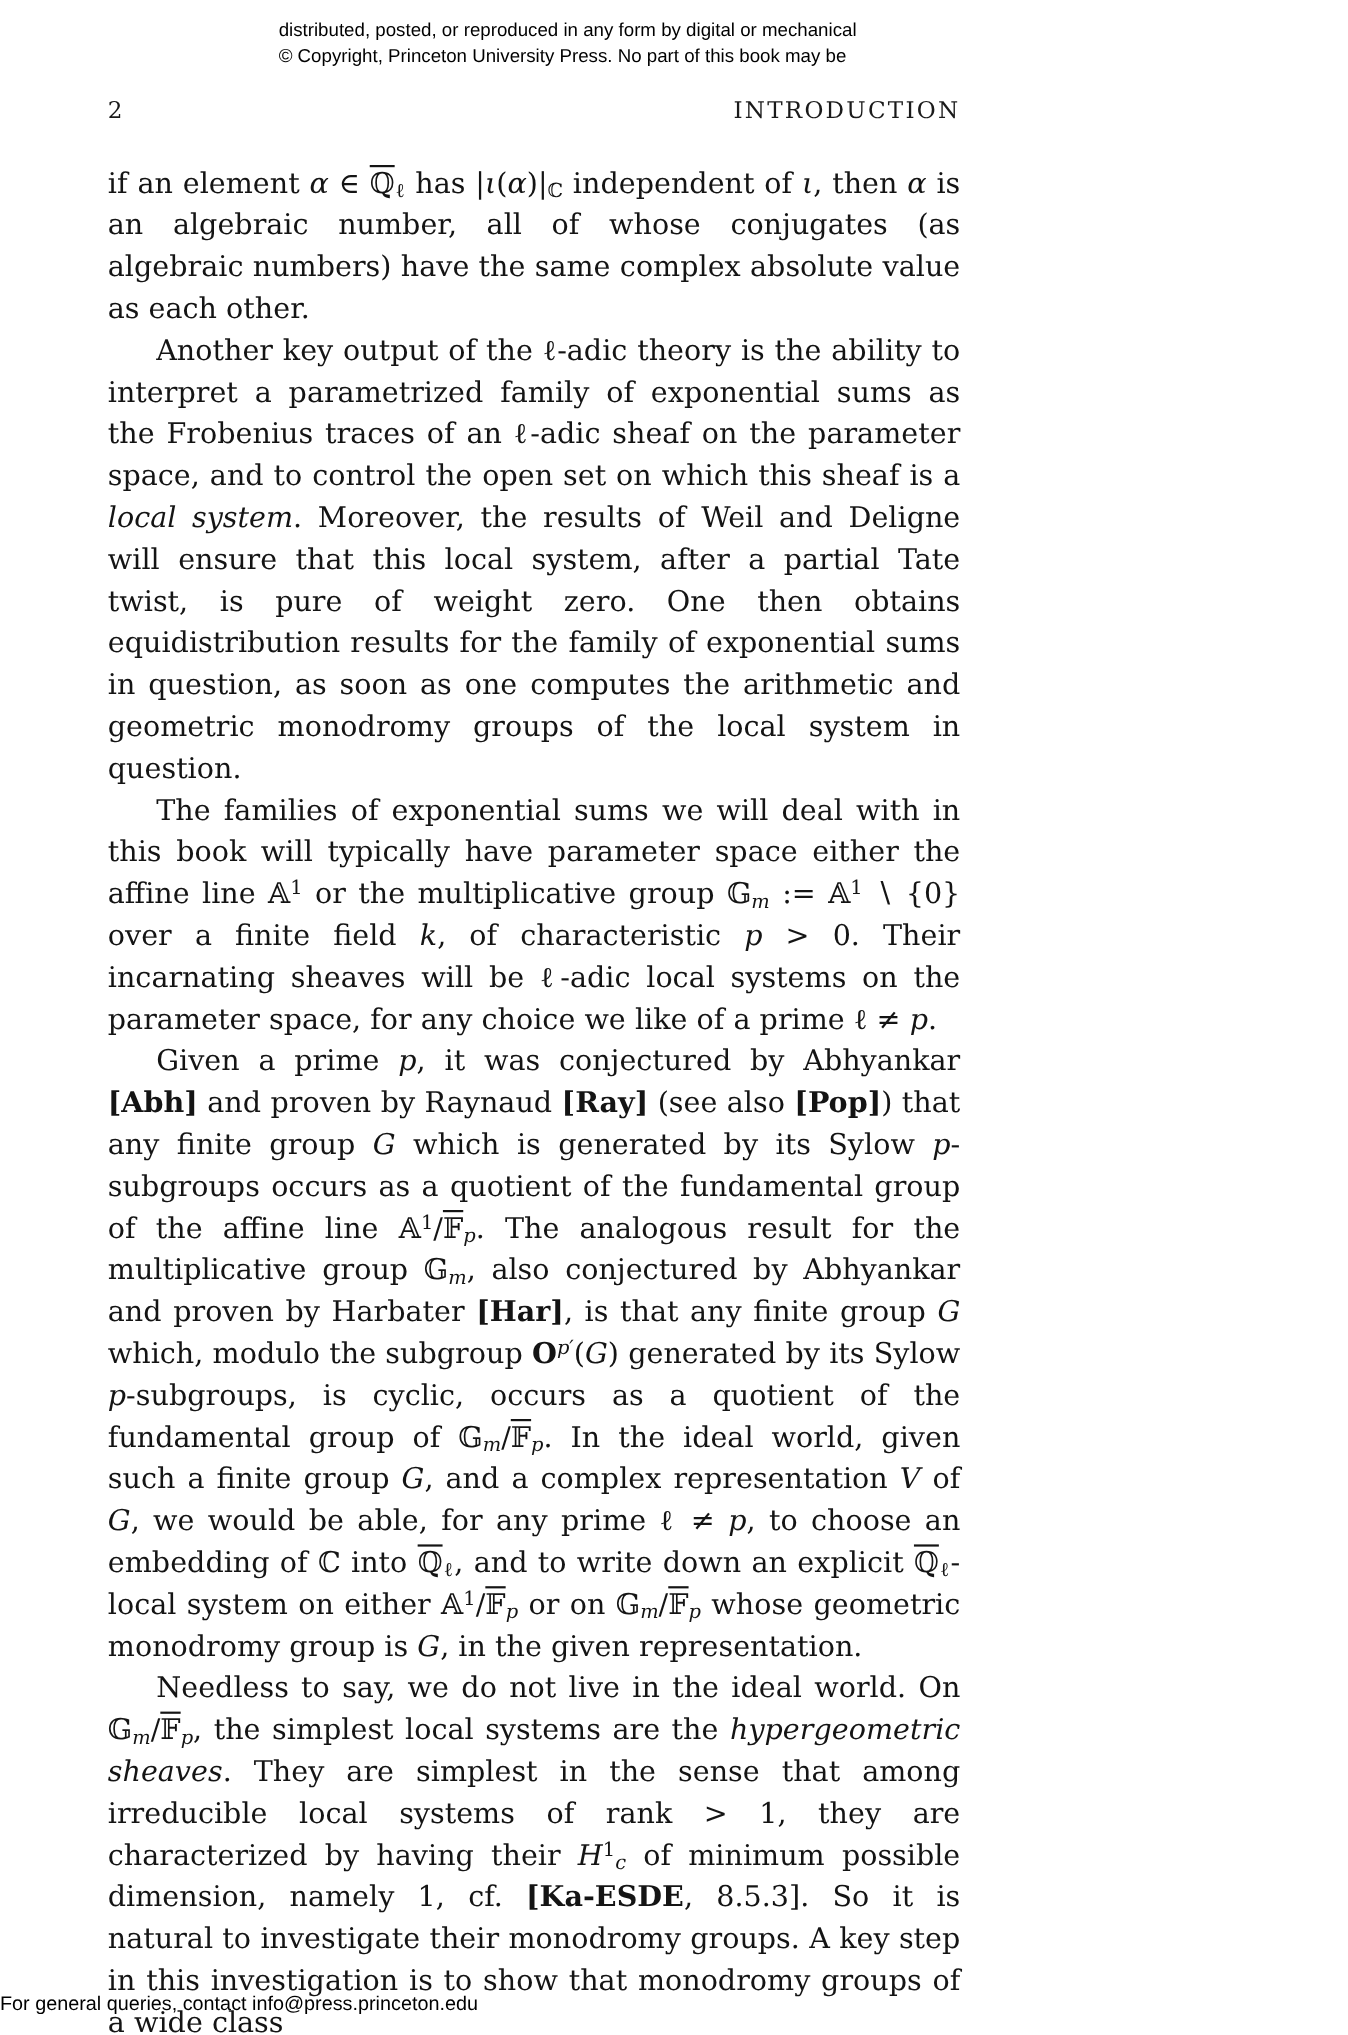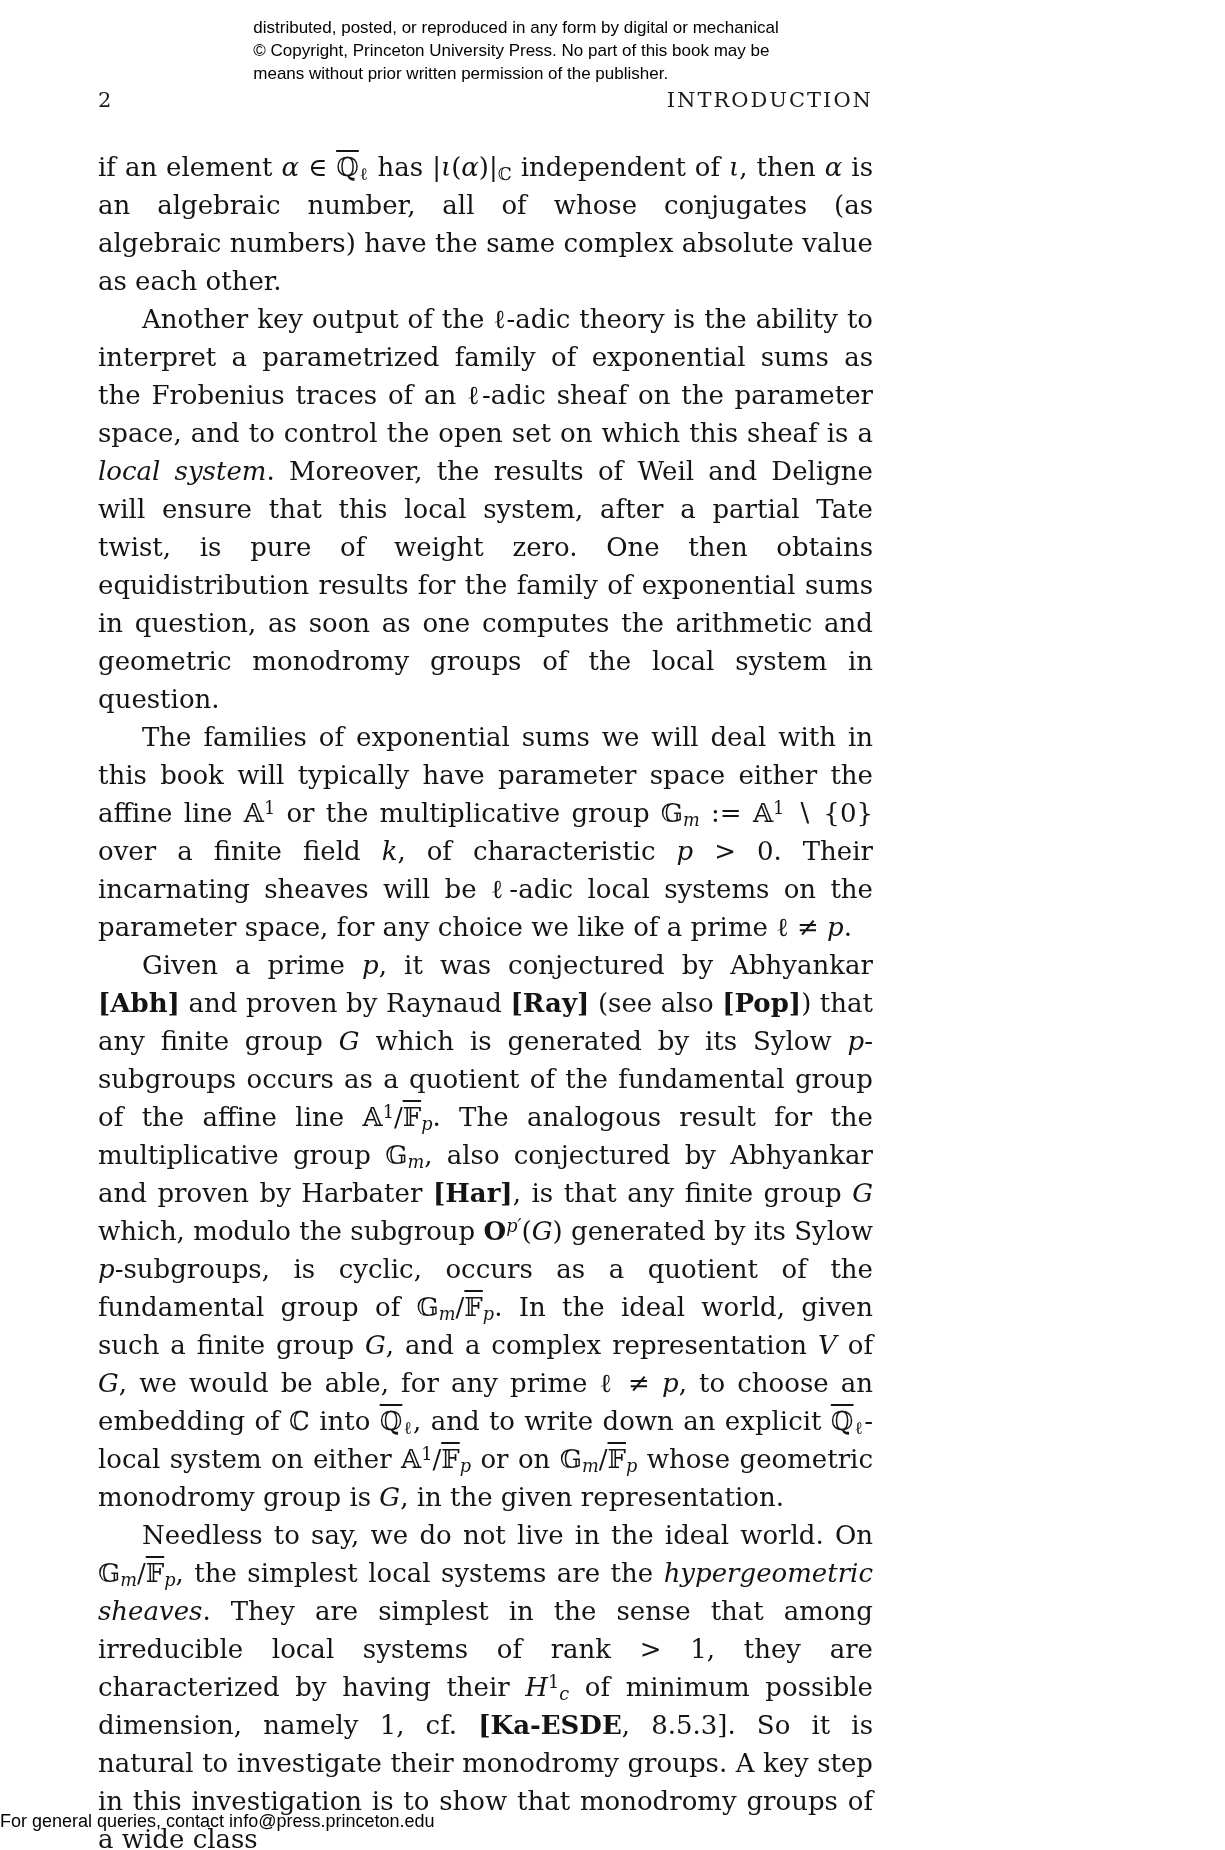--- a/index.html
+++ b/index.html
@@ -65,21 +65,20 @@
 </style>
 </head>
 <body>
 
 <div class="page">
 
   <div class="copyright-wrap">
     <div class="copyright-block">
       <div>distributed, posted, or reproduced in any form by digital or mechanical</div>
       <div>© Copyright, Princeton University Press. No part of this book may be</div>
-      <div>means without prior written permission of the publisher.</div>
     </div>
   </div>
 
   <div class="running-head">
     <span class="page-number">2</span>
     <span class="head-title">INTRODUCTION</span>
   </div>
 
   <div class="body-text">
       <p class=""><span>if an element </span><span class="it">α</span><span> ∈ </span><span class="ol">ℚ</span><span class="sub">ℓ</span><span> has |</span><span class="it">ι</span><span>(</span><span class="it">α</span><span>)|</span><span class="sub">ℂ</span><span> independent of </span><span class="it">ι</span><span>, then </span><span class="it">α</span><span> is an algebraic number, all of whose conjugates (as algebraic numbers) have the same complex absolute value as each other.</span></p>

